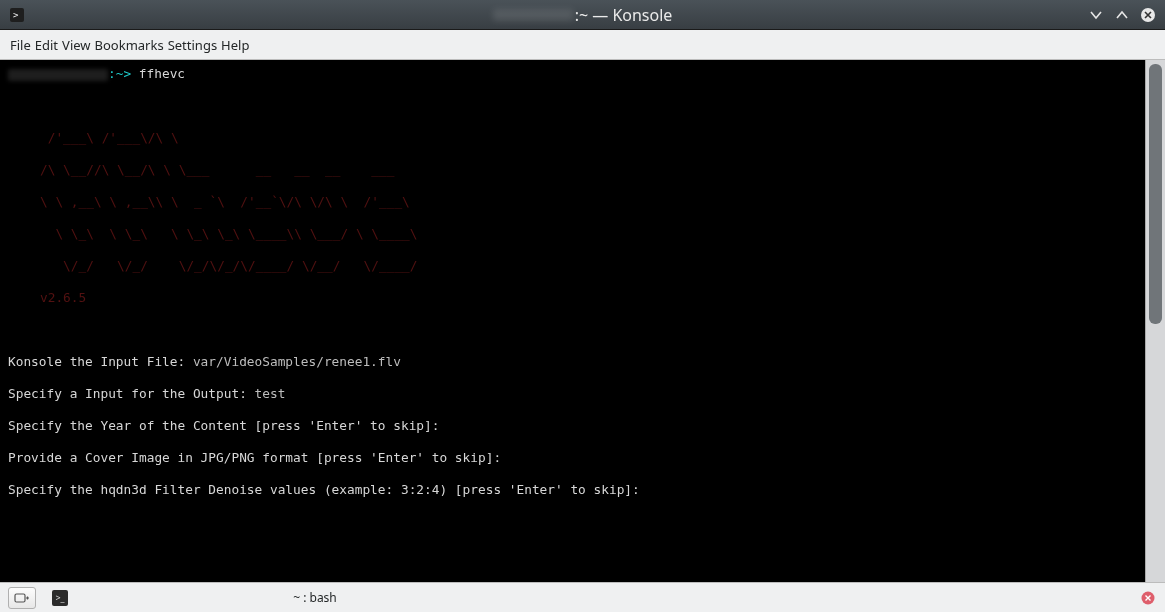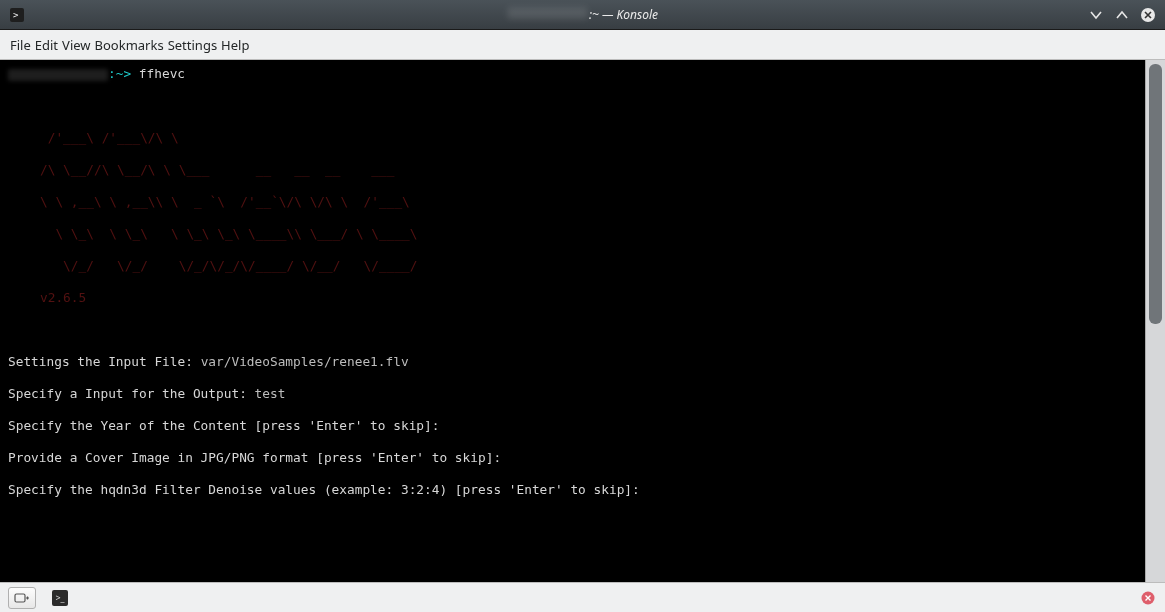--- a/index.html
+++ b/index.html
@@ -23,23 +23,22 @@
     }
     .titlebar .app-icon {
       width: 18px; height: 18px;
       display: flex; align-items: center; justify-content: center;
       margin-right: 6px;
     }
     .titlebar .title-text {
       position: absolute;
       left: 50%;
       transform: translateX(-50%);
-      font-size: 12px;
+      font-size: 16px;
       color: #eaeaea;
-      font-style: italic;
     }
     .titlebar .blur {
       filter: blur(3px);
       background: rgba(255,255,255,.1);
       display: inline-block;
       min-width: 80px;
       height: 12px;
       border-radius: 2px;
       margin-right: 2px;
     }
@@ -193,21 +192,21 @@
 <div class="terminal-wrap">
   <pre class="terminal"><span class="term-line"><span class="c-cyan"><span class="prompt-blur"></span></span><span class="c-cyan">:~&gt; </span><span class="c-white">ffhevc</span></span>
 <span class="term-line c-gray"> </span>
 <span class="term-line c-red-dim"> /'___\ /'___\/\ \                              </span>
 <span class="term-line c-red-dim">/\ \__//\ \__/\ \ \___      __   __  __    ___   </span>
 <span class="term-line c-red-dim">\ \ ,__\ \ ,__\\ \  _ `\  /'__`\/\ \/\ \  /'___\ </span>
 <span class="term-line c-red-dim">  \ \_\  \ \_\   \ \_\ \_\ \____\\ \___/ \ \____\</span>
 <span class="term-line c-red-dim">   \/_/   \/_/    \/_/\/_/\/____/ \/__/   \/____/</span>
 <span class="term-line c-red-dim">v2.6.5</span>
 <span class="term-line"> </span>
-<span class="term-line"><span class="c-white">Settings the Input File: </span><span class="c-gray">var/VideoSamples/renee1.flv</span></span>
+<span class="term-line"><span class="c-white">Konsole the Input File: </span><span class="c-gray">var/VideoSamples/renee1.flv</span></span>
 <span class="term-line"><span class="c-white">Specify a Input for the Output: </span><span class="c-gray">test</span></span>
 <span class="term-line"><span class="c-white">Specify the Year of the Content [press 'Enter' to skip]:</span></span>
 <span class="term-line"><span class="c-white">Provide a Cover Image in JPG/PNG format [press 'Enter' to skip]:</span></span>
 <span class="term-line"><span class="c-white">Specify the hqdn3d Filter Denoise values (example: 3:2:4) [press 'Enter' to skip]:</span></span>
 <span class="term-line"> </span>
 
 
 
 
 
@@ -223,20 +222,21 @@
 
 <div class="statusbar">
   <div class="newtab-btn">
     <svg width="16" height="14" viewBox="0 0 16 14">
         <rect x="1" y="3" width="10" height="8" rx="1.5" fill="none" stroke="#555" stroke-width="1.2"></rect>
         <path d="M12 7 h3 M13.5 5.5 v3" stroke="#555" stroke-width="1.2"></path>
       </svg>
   </div>
   <div class="tab">
     <span class="tab-icon">&gt;_</span>
+    <span class="tab-label">~ : bash</span>
   </div>
   <div class="right">
     <div class="close-pill">
       <svg width="16" height="16" viewBox="0 0 16 16">
           <circle cx="8" cy="8" r="6.5" fill="#da4453" opacity=".85"></circle>
           <path d="M5.5 5.5 L10.5 10.5 M10.5 5.5 L5.5 10.5" stroke="#fff" stroke-width="1.4"></path>
         </svg>
     </div>
   </div>
 </div>

